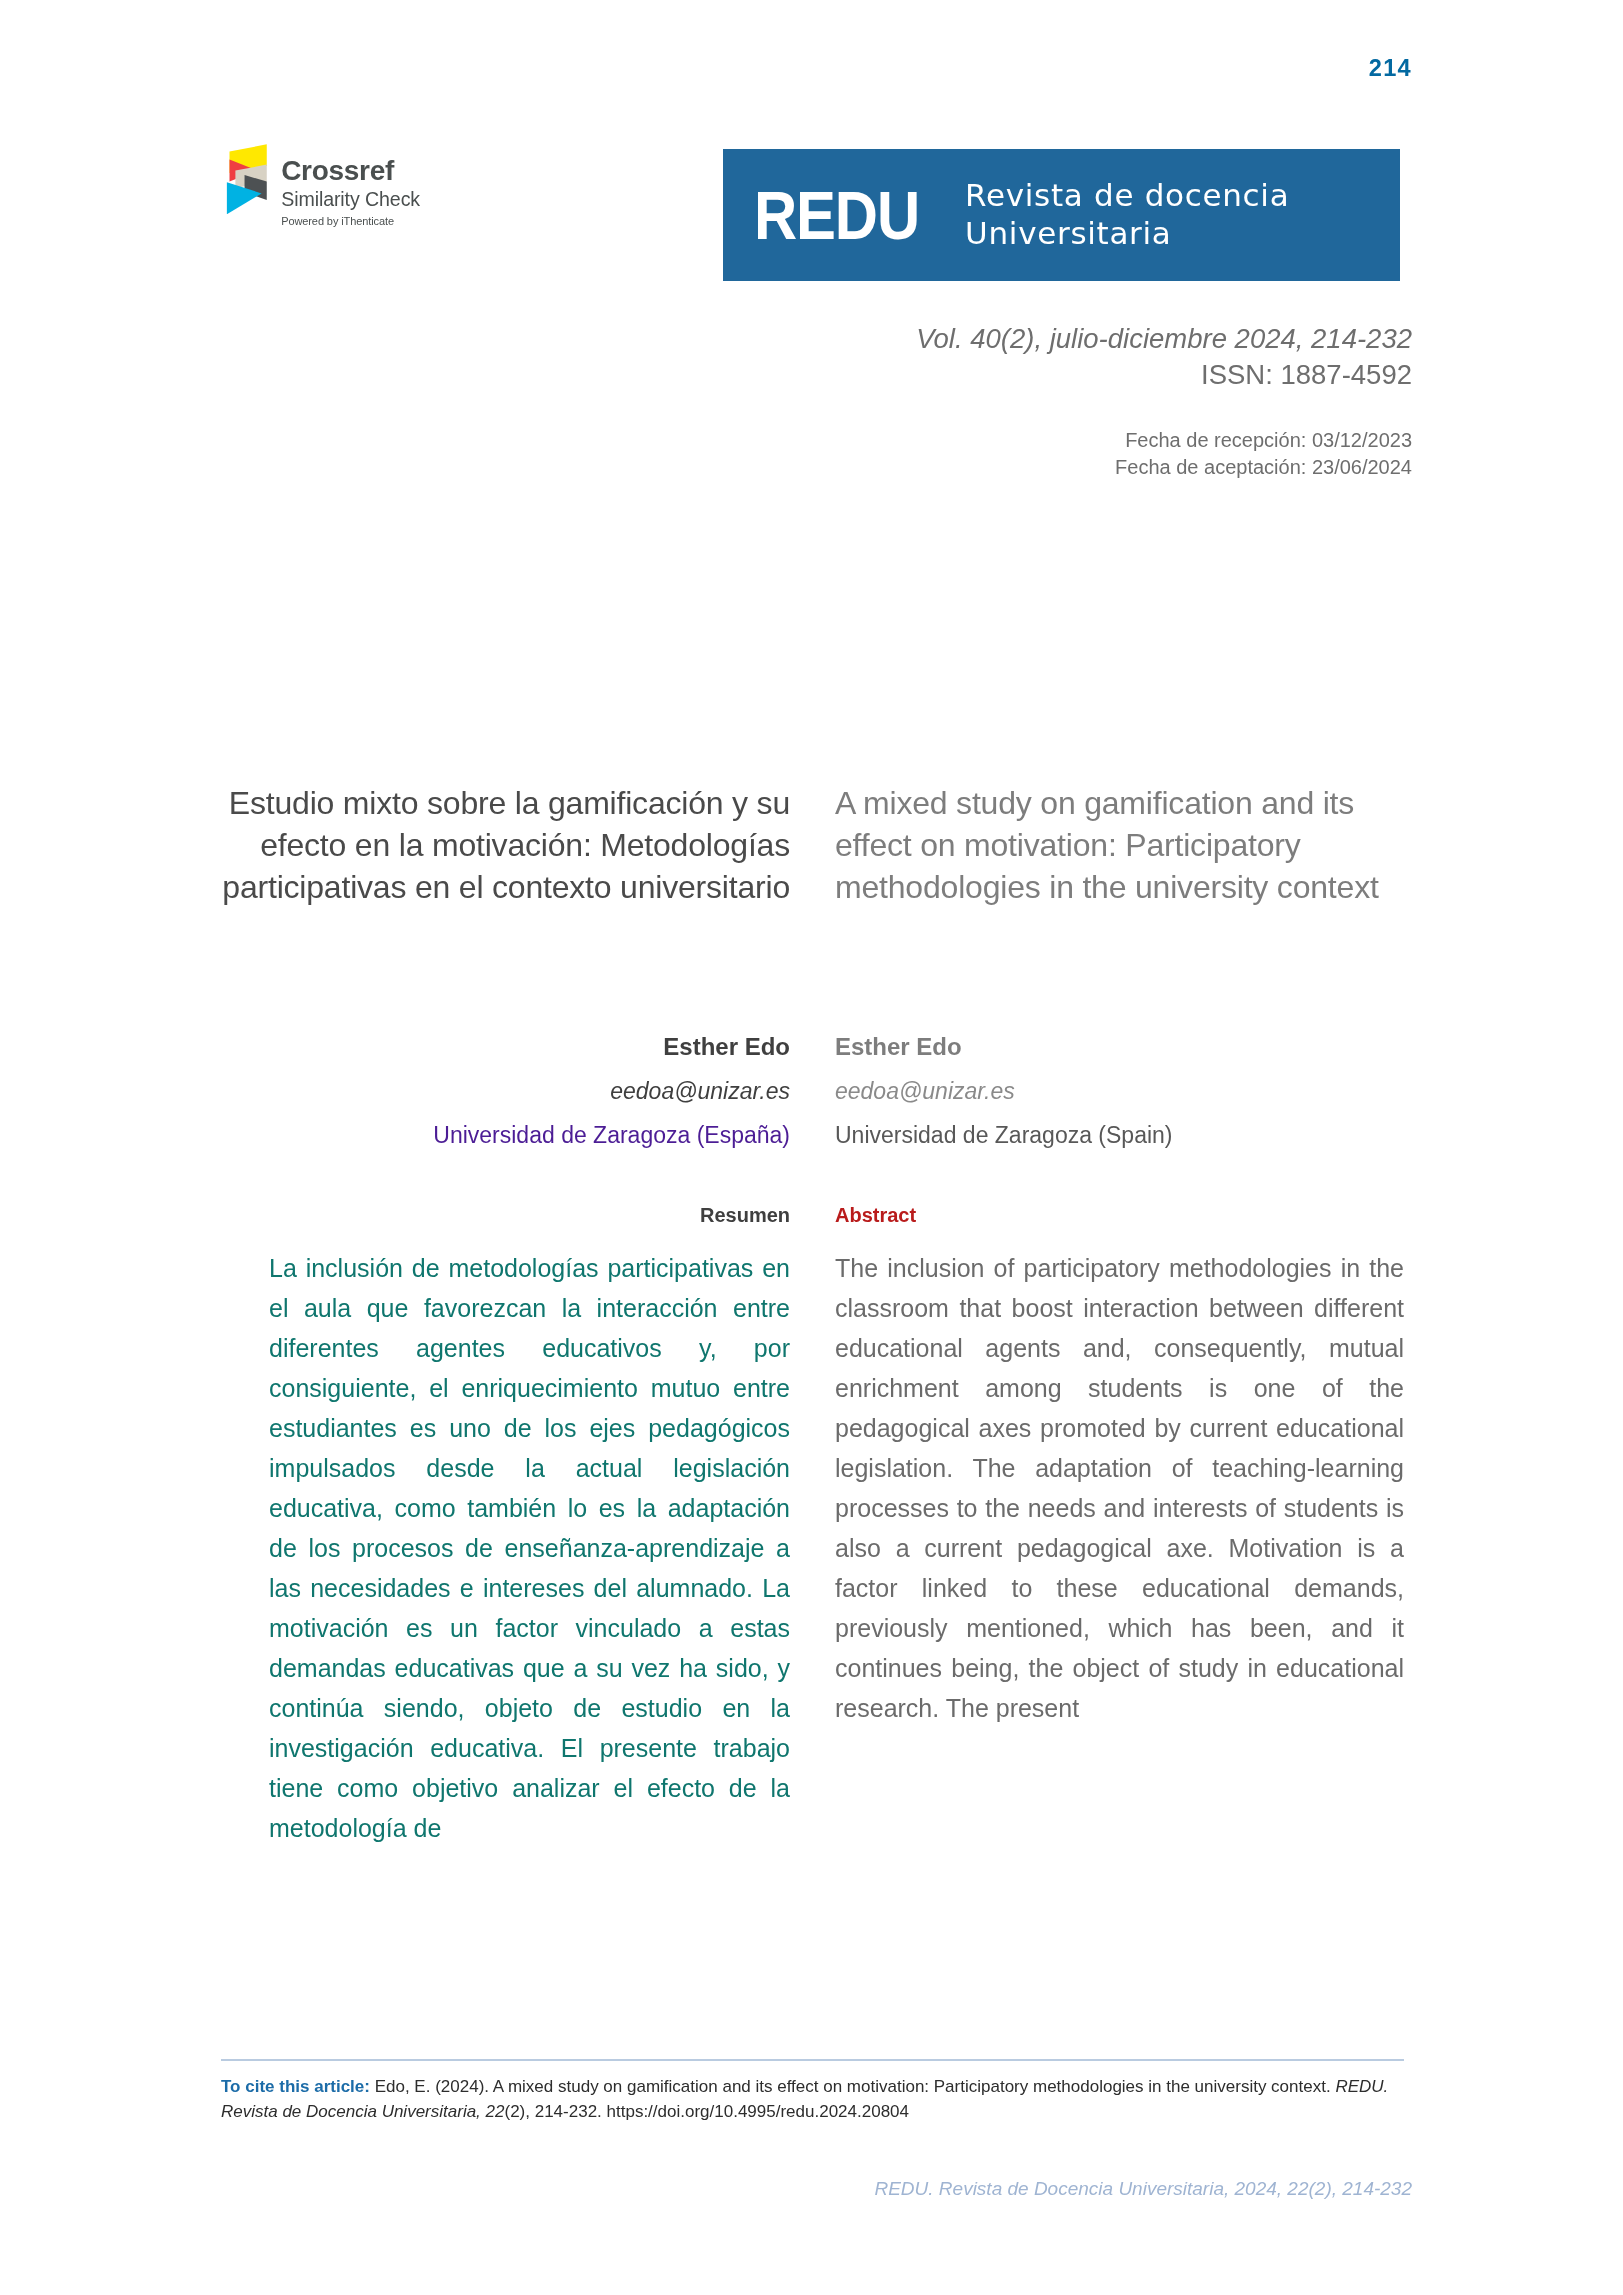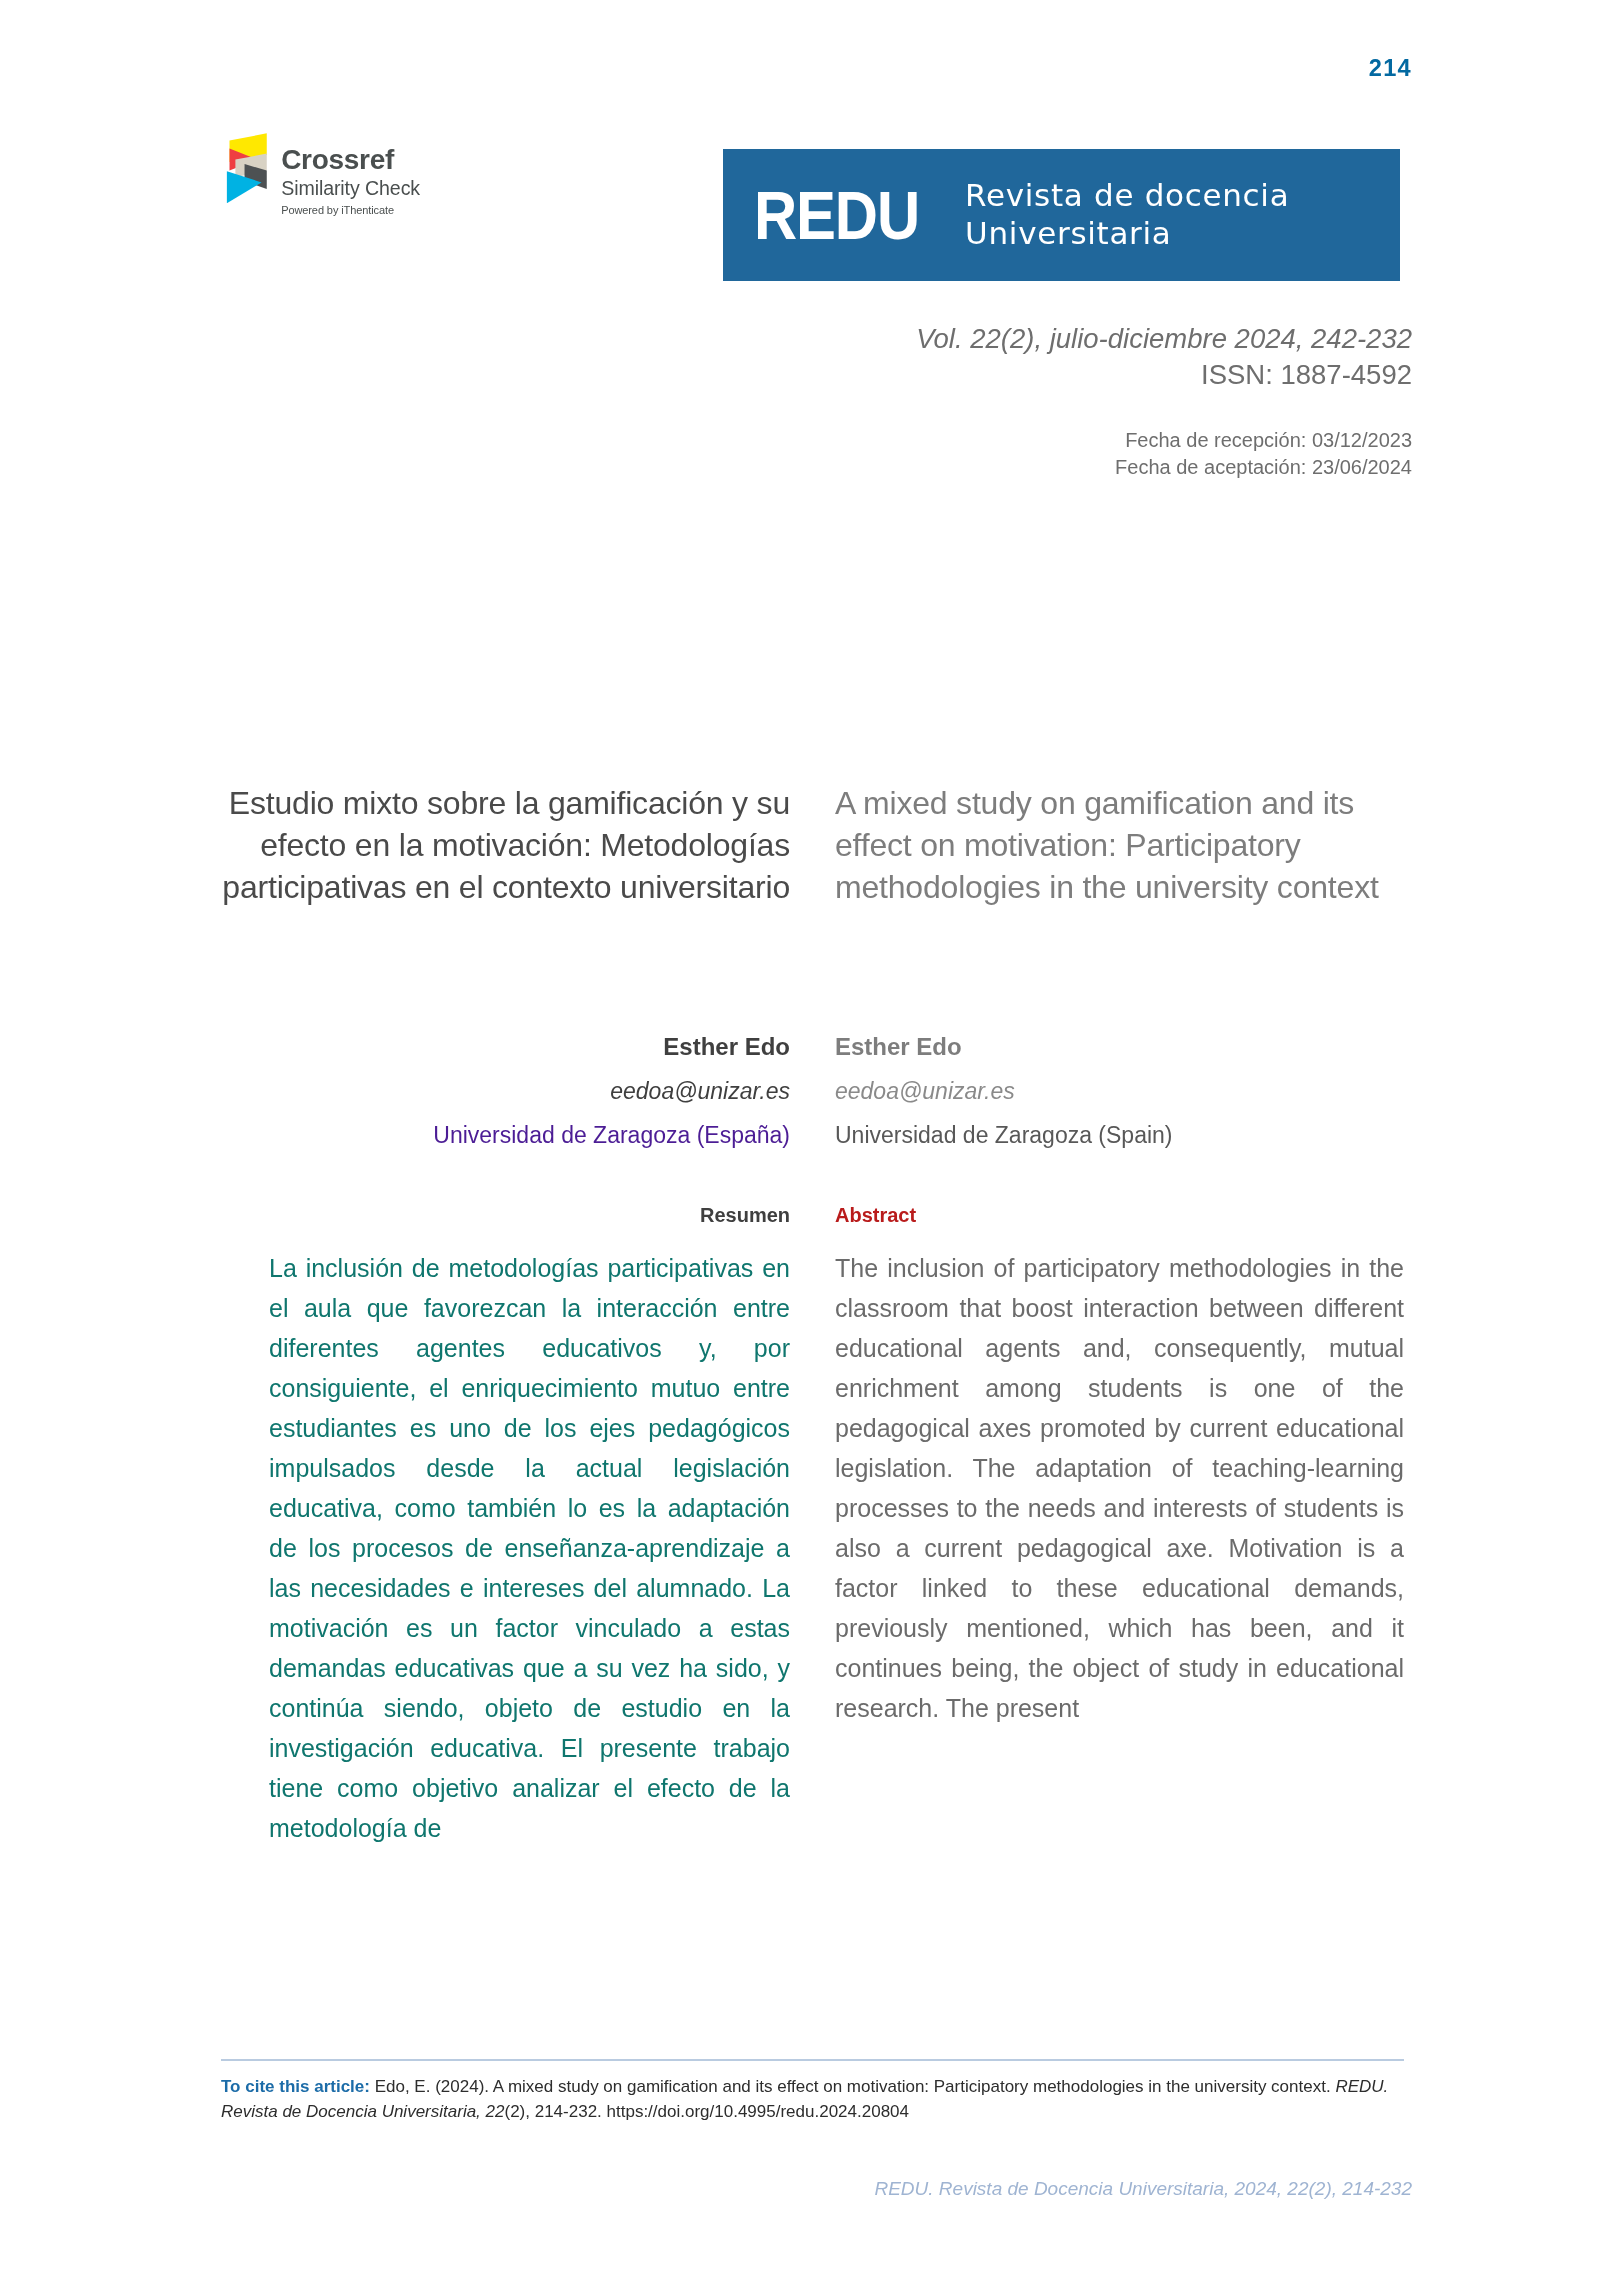--- a/index.html
+++ b/index.html
@@ -24,21 +24,21 @@
     font-size: 23.6px;
     font-weight: bold;
     color: #0369a1;
     letter-spacing: 1.3px;
   }
 
   
   .crossref {
     position: absolute;
     left: 221px;
-    top: 130px;
+    top: 141px;
     width: 216px;
   }
   .crossref-row {
     display: flex;
     align-items: flex-start;
   }
   .crossref-mark {
     width: 51px;
     height: 76px;
     flex: 0 0 51px;
@@ -258,21 +258,21 @@
 
 <div class="redu-banner">
   <div class="redu-mark">REDU</div>
   <div class="redu-tagline">
     <span>Revista de docencia</span>
     <span>Universitaria</span>
   </div>
 </div>
 
 <div class="pub-meta">
-  <div class="pub-vol">Vol. 22(2), julio-diciembre 2024, 242-232</div>
+  <div class="pub-vol">Vol. 40(2), julio-diciembre 2024, 214-232</div>
   <div class="pub-issn">ISSN: 1887-4592</div>
   <div class="pub-dates">
     <div>Fecha de recepción: 03/12/2023</div>
     <div>Fecha de aceptación: 23/06/2024</div>
   </div>
 </div>
 
 <div class="cols">
 
   <div class="col col-es">

